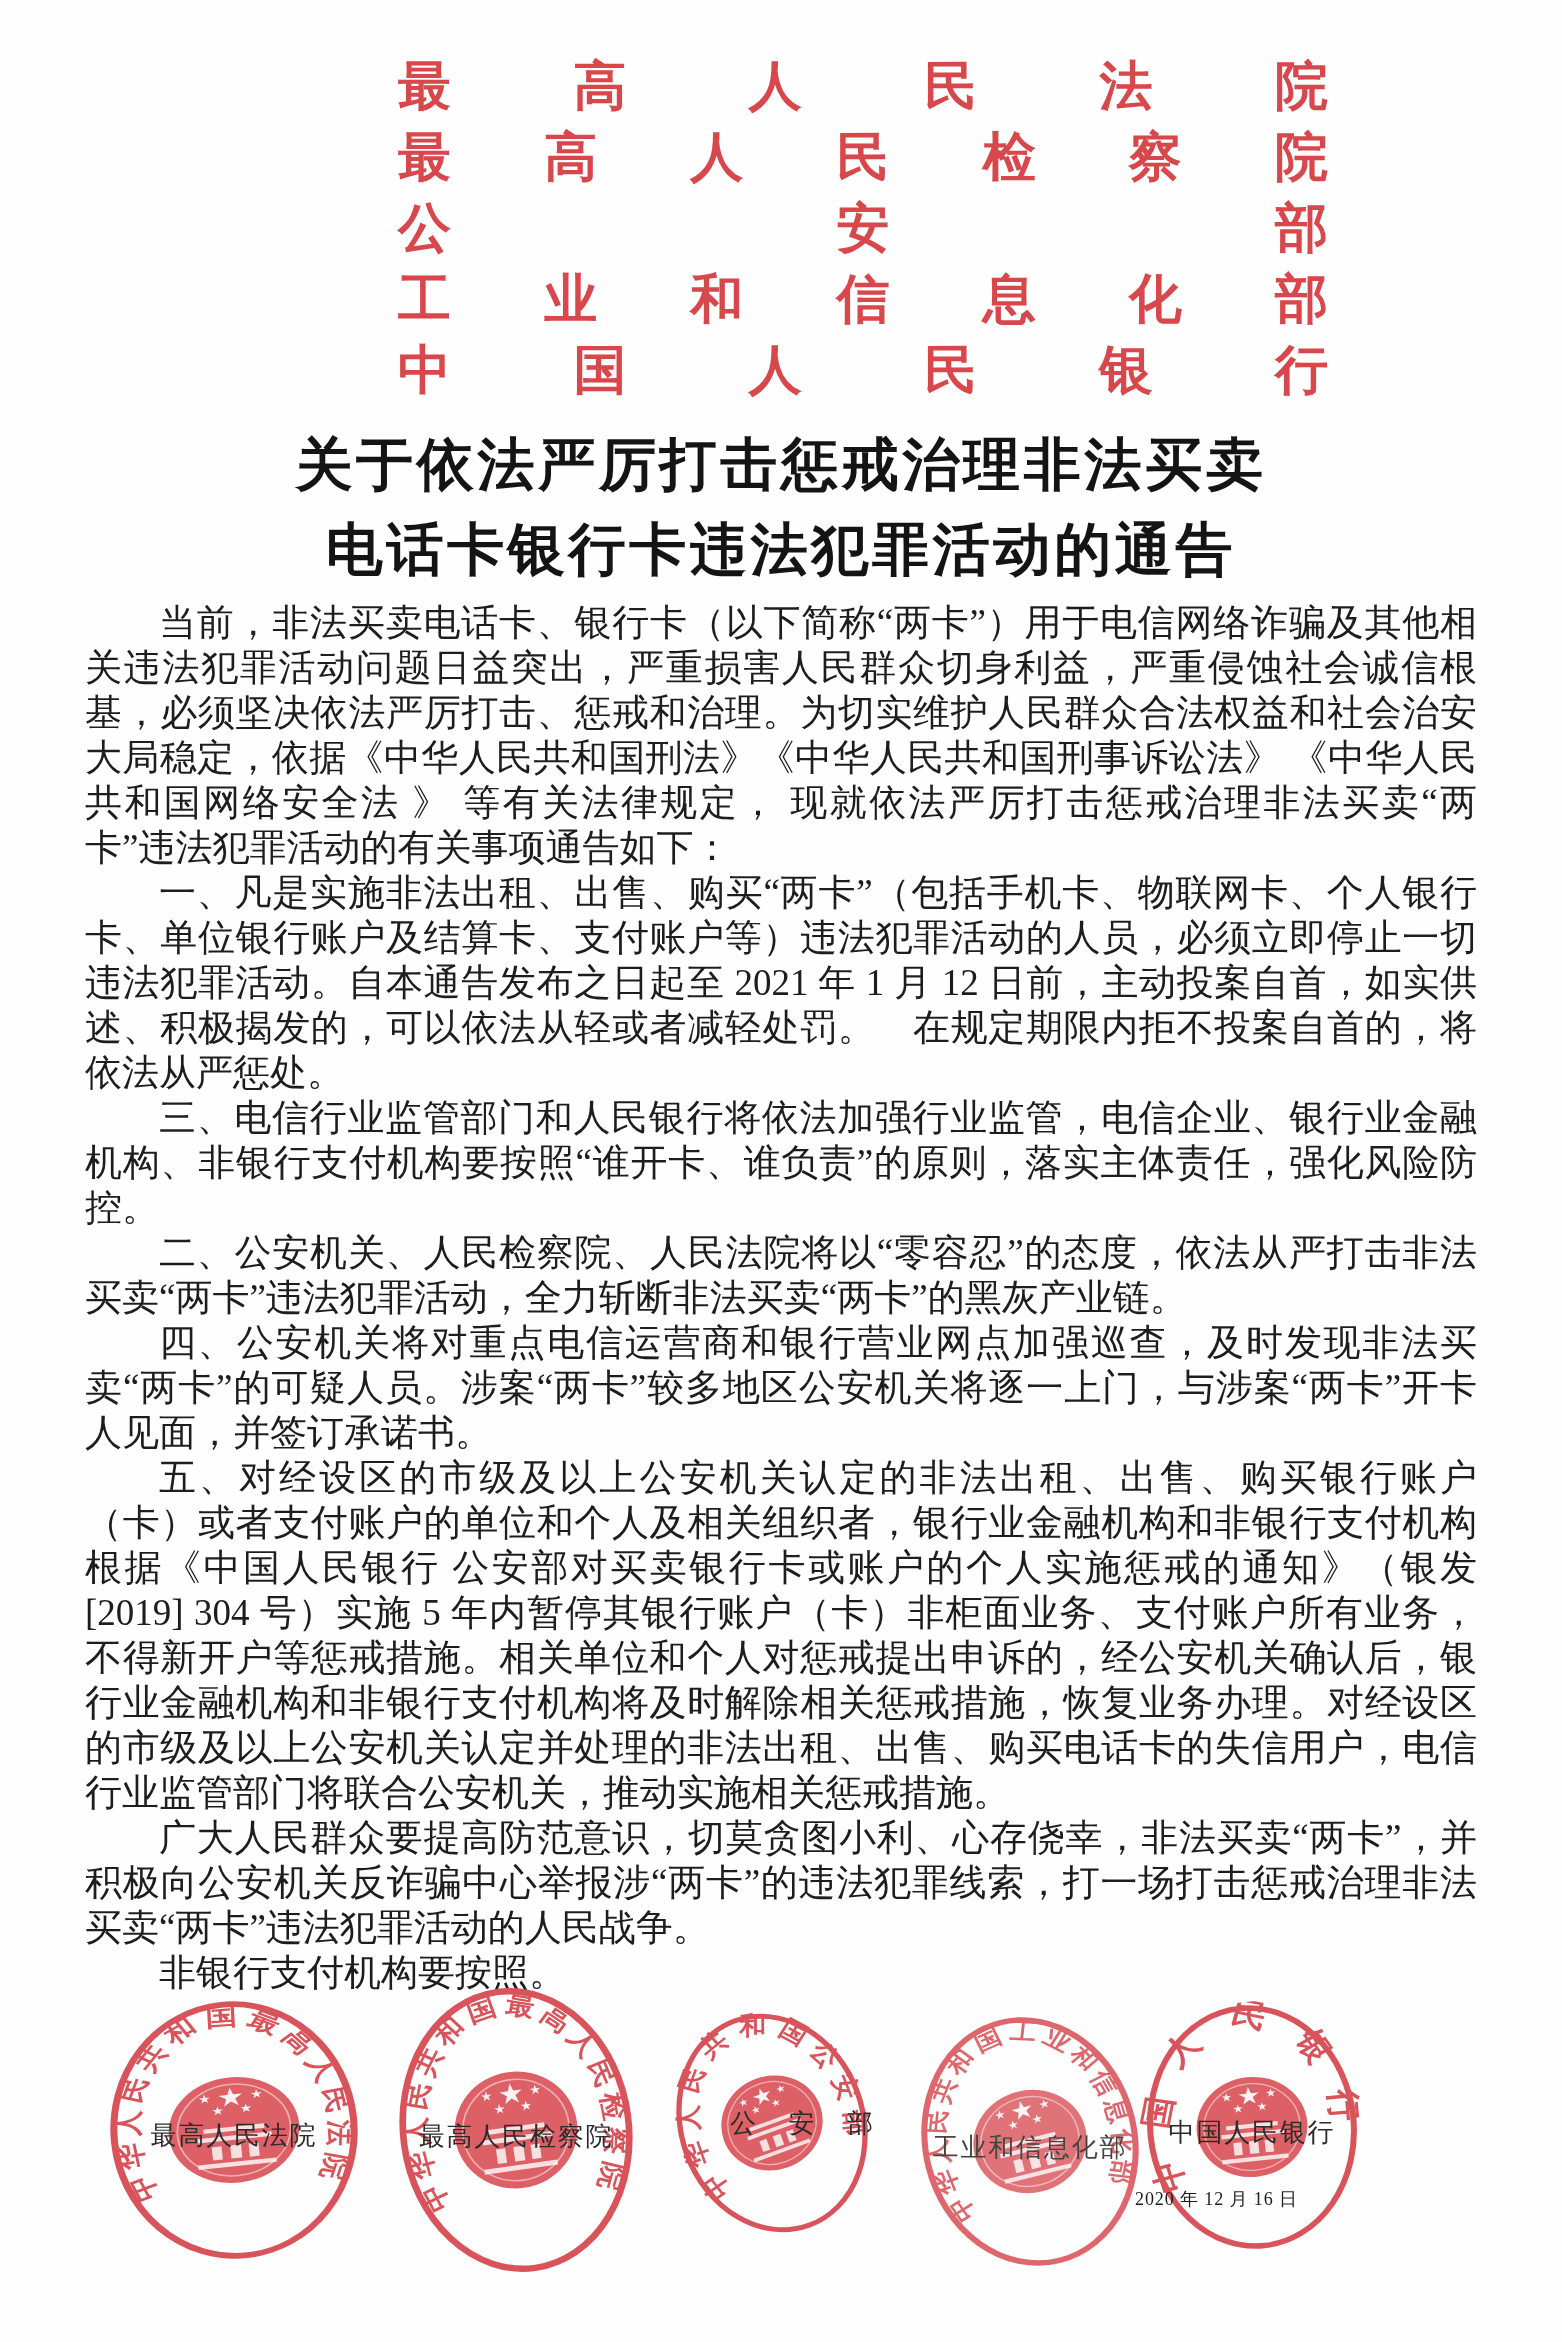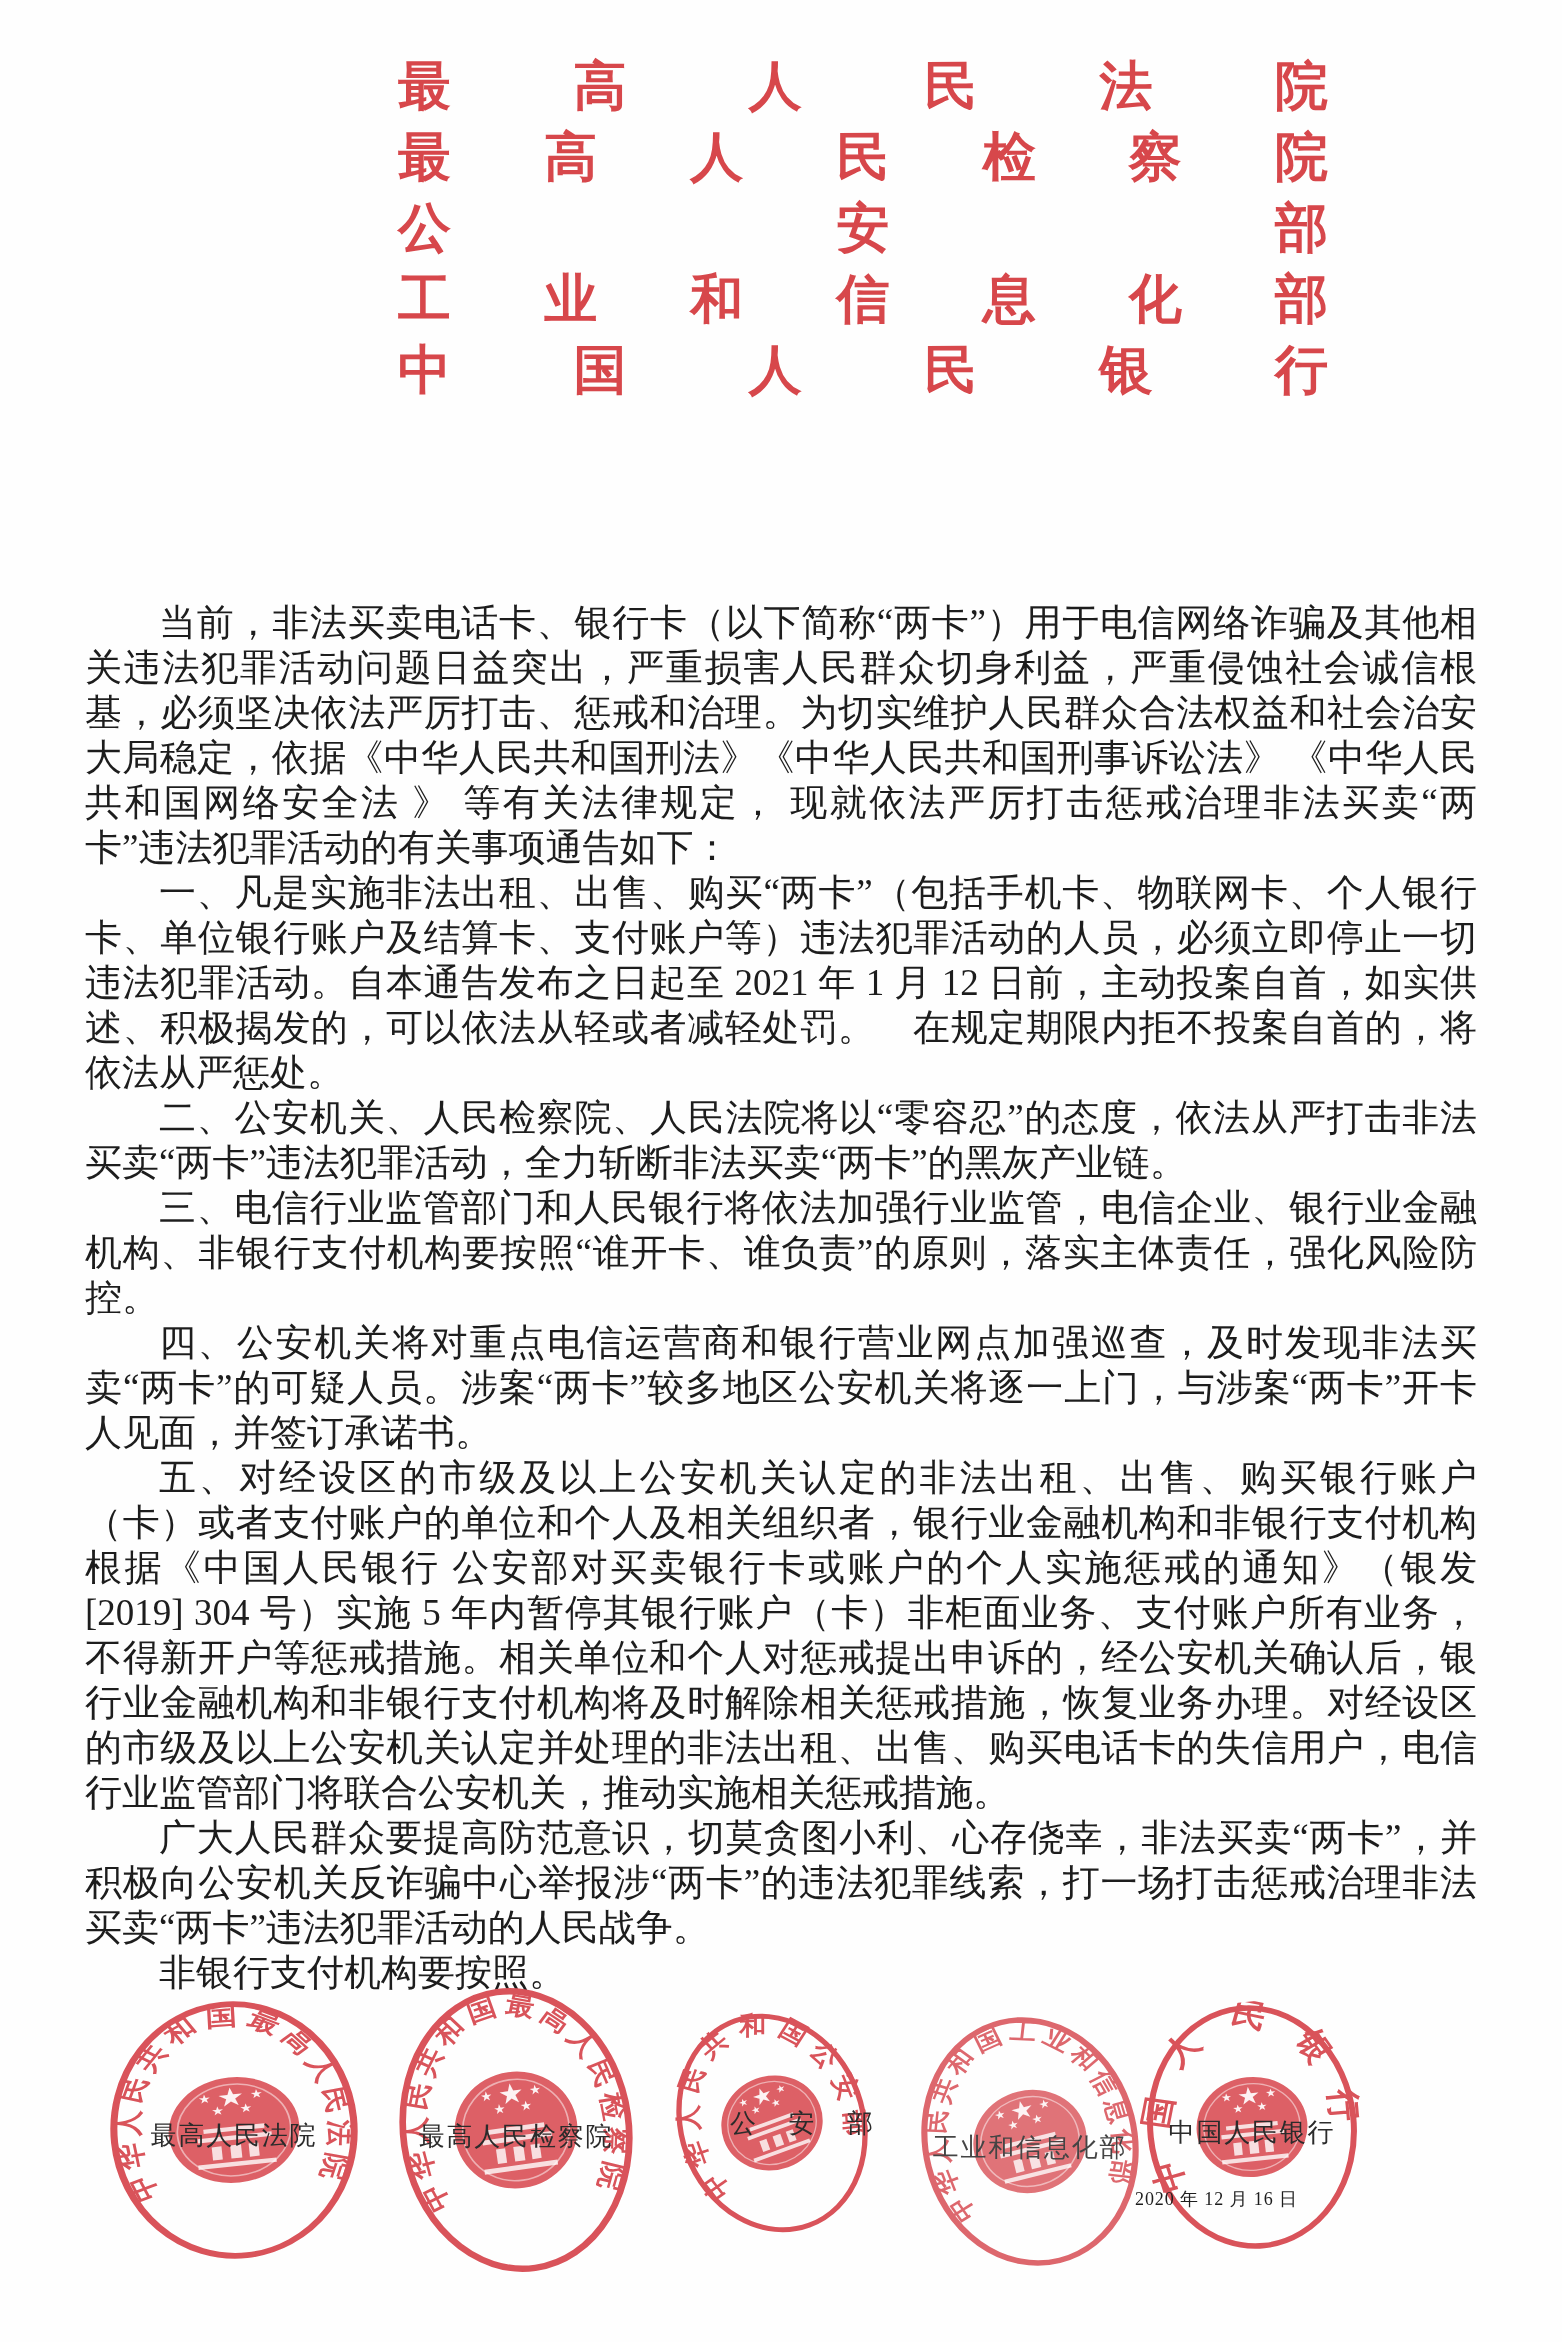--- a/index.html
+++ b/index.html
@@ -105,26 +105,30 @@
     <div class="agency-line">
         <span>中</span>
         <span>国</span>
         <span>人</span>
         <span>民</span>
         <span>银</span>
         <span>行</span>
       </div>
   </div>
 
+  <div class="doc-title">
+    <div>关于依法严厉打击惩戒治理非法买卖</div>
+    <div>电话卡银行卡违法犯罪活动的通告</div>
+  </div>
 
   <div class="body-text">
     <p>当前，非法买卖电话卡、银行卡（以下简称“两卡”）用于电信网络诈骗及其他相关违法犯罪活动问题日益突出，严重损害人民群众切身利益，严重侵蚀社会诚信根基，必须坚决依法严厉打击、惩戒和治理。为切实维护人民群众合法权益和社会治安大局稳定，依据《中华人民共和国刑法》《中华人民共和国刑事诉讼法》 《中华人民共和国网络安全法 》 等有关法律规定， 现就依法严厉打击惩戒治理非法买卖“两卡”违法犯罪活动的有关事项通告如下：</p>
     <p>一、凡是实施非法出租、出售、购买“两卡”（包括手机卡、物联网卡、个人银行卡、单位银行账户及结算卡、支付账户等）违法犯罪活动的人员，必须立即停止一切违法犯罪活动。自本通告发布之日起至 2021 年 1 月 12 日前，主动投案自首，如实供述、积极揭发的，可以依法从轻或者减轻处罚。　在规定期限内拒不投案自首的，将依法从严惩处。</p>
+    <p>三、电信行业监管部门和人民银行将依法加强行业监管，电信企业、银行业金融机构、非银行支付机构要按照“谁开卡、谁负责”的原则，落实主体责任，强化风险防控。</p>
     <p>二、公安机关、人民检察院、人民法院将以“零容忍”的态度，依法从严打击非法买卖“两卡”违法犯罪活动，全力斩断非法买卖“两卡”的黑灰产业链。</p>
-    <p>三、电信行业监管部门和人民银行将依法加强行业监管，电信企业、银行业金融机构、非银行支付机构要按照“谁开卡、谁负责”的原则，落实主体责任，强化风险防控。</p>
     <p>四、公安机关将对重点电信运营商和银行营业网点加强巡查，及时发现非法买卖“两卡”的可疑人员。涉案“两卡”较多地区公安机关将逐一上门，与涉案“两卡”开卡人见面，并签订承诺书。</p>
     <p>五、对经设区的市级及以上公安机关认定的非法出租、出售、购买银行账户（卡）或者支付账户的单位和个人及相关组织者，银行业金融机构和非银行支付机构根据《中国人民银行 公安部对买卖银行卡或账户的个人实施惩戒的通知》（银发[2019] 304 号）实施 5 年内暂停其银行账户（卡）非柜面业务、支付账户所有业务，不得新开户等惩戒措施。相关单位和个人对惩戒提出申诉的，经公安机关确认后，银行业金融机构和非银行支付机构将及时解除相关惩戒措施，恢复业务办理。对经设区的市级及以上公安机关认定并处理的非法出租、出售、购买电话卡的失信用户，电信行业监管部门将联合公安机关，推动实施相关惩戒措施。</p>
     <p>广大人民群众要提高防范意识，切莫贪图小利、心存侥幸，非法买卖“两卡”，并积极向公安机关反诈骗中心举报涉“两卡”的违法犯罪线索，打一场打击惩戒治理非法买卖“两卡”违法犯罪活动的人民战争。</p>
     <p>非银行支付机构要按照。</p>
   </div>
 
   <div class="seal" style="left:103px; top:1998px; width:262px; height:264px;">
     <svg viewBox="0 0 240 300" preserveAspectRatio="none" style="transform:rotate(-6deg)">
       <ellipse class="seal-ring" cx="120" cy="150" rx="110" ry="143"></ellipse>
       <g>

